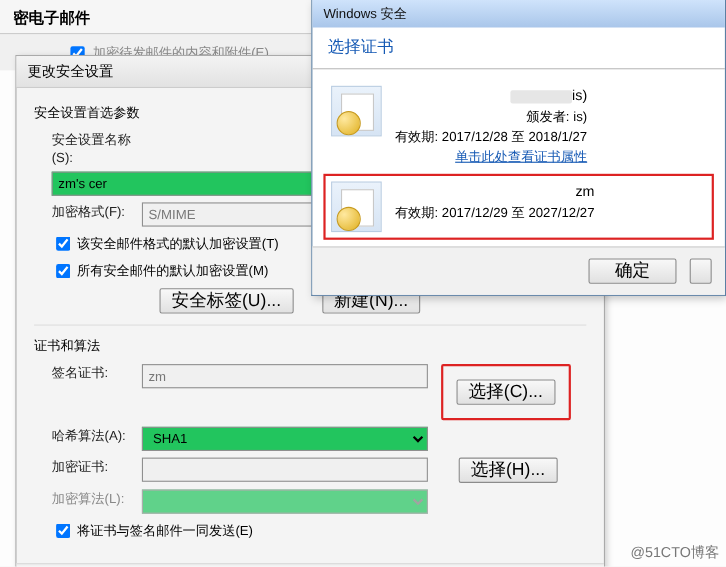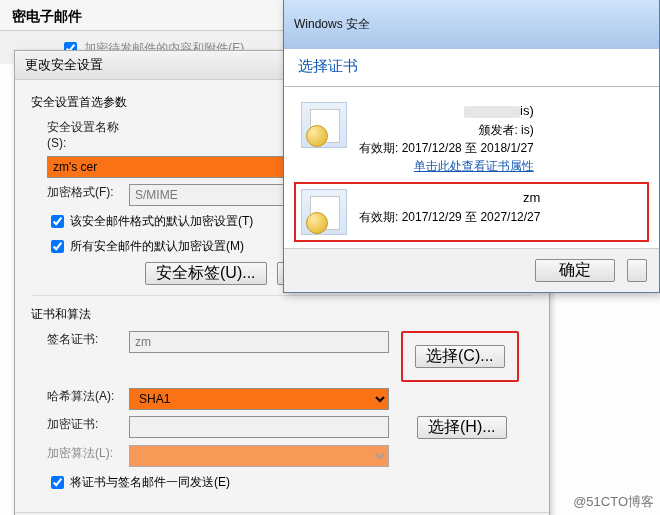--- a/index.html
+++ b/index.html
@@ -50,42 +50,42 @@
   }
   .dlg-body { padding:12px 16px 14px 16px; }
   .section-label { margin:2px 0 8px 0; }
   .form-row { display:flex; align-items:flex-start; margin:6px 0; }
   .form-row label.lbl { width:98px; padding-left:16px; color:#222;}
   .form-row label.greylbl { width:98px; padding-left:16px; color:#888;}
   .form-row input.txt,
   .form-row select.sel {
     height:22px;
     border:1px solid #8f8f8f;
-    background:#f97316;
+    background:#22c55e;
     padding:0 5px;
     font-family:inherit;
     font-size:12px;
   }
   .txt-wide { width:260px; }
   .sel-wide { width:260px; }
   .form-row input.ro { background:#f0f0f0; color:#777; }
   .chk-row { padding-left:16px; margin:6px 0; display:flex; align-items:center; }
   .chk-row input { margin-right:6px; }
   .btn {
     height:23px;
     min-width:74px;
     border:1px solid #8b8b8b;
     background:linear-gradient(#f8f8f8,#e1e1e1);
     font-family:inherit;
     font-size:16px;
     padding:0 10px;
     cursor:pointer;
     border-radius:2px;
   }
-  .btn-row { margin:6px 0 10px 114px; display:flex; gap:10px; }
+  .btn-row { margin:6px 0 10px 114px; display:flex; gap:26px; }
   .thin-sep { border-top:1px solid #ddd; margin:8px 0 10px 0; }
   .right-btn { margin-left:12px; }
   .red-box { border:2px solid #d22; padding:12px; border-radius:2px; display:inline-block; }
   .dlg-footer {
     padding:10px 16px;
     display:flex;
     justify-content:flex-end;
     gap:14px;
     border-top:1px solid #d6d6d6;
     background:#f1f1f1;
@@ -95,21 +95,21 @@
     position:absolute;
     left:283px; top:0;
     width:377px;
     background:#fff;
     border:1px solid #5b7fa3;
     border-top:none;
     box-shadow:2px 3px 8px rgba(0,0,0,.25);
   }
   .ws-titlebar {
     background:linear-gradient(#cfe3fb 0%, #a9c6ea 100%);
-    padding:16px 10px;
+    padding:4px 10px;
     font-size:12px;
     color:#111;
   }
   .ws-head {
     padding:8px 14px 4px 14px;
     color:#1559b4;
     font-size:15px;
   }
   .ws-sep { border-top:1px solid #bbb; margin:6px 0 0 0; }
   .cert-area { padding:8px 10px 6px 10px; }

